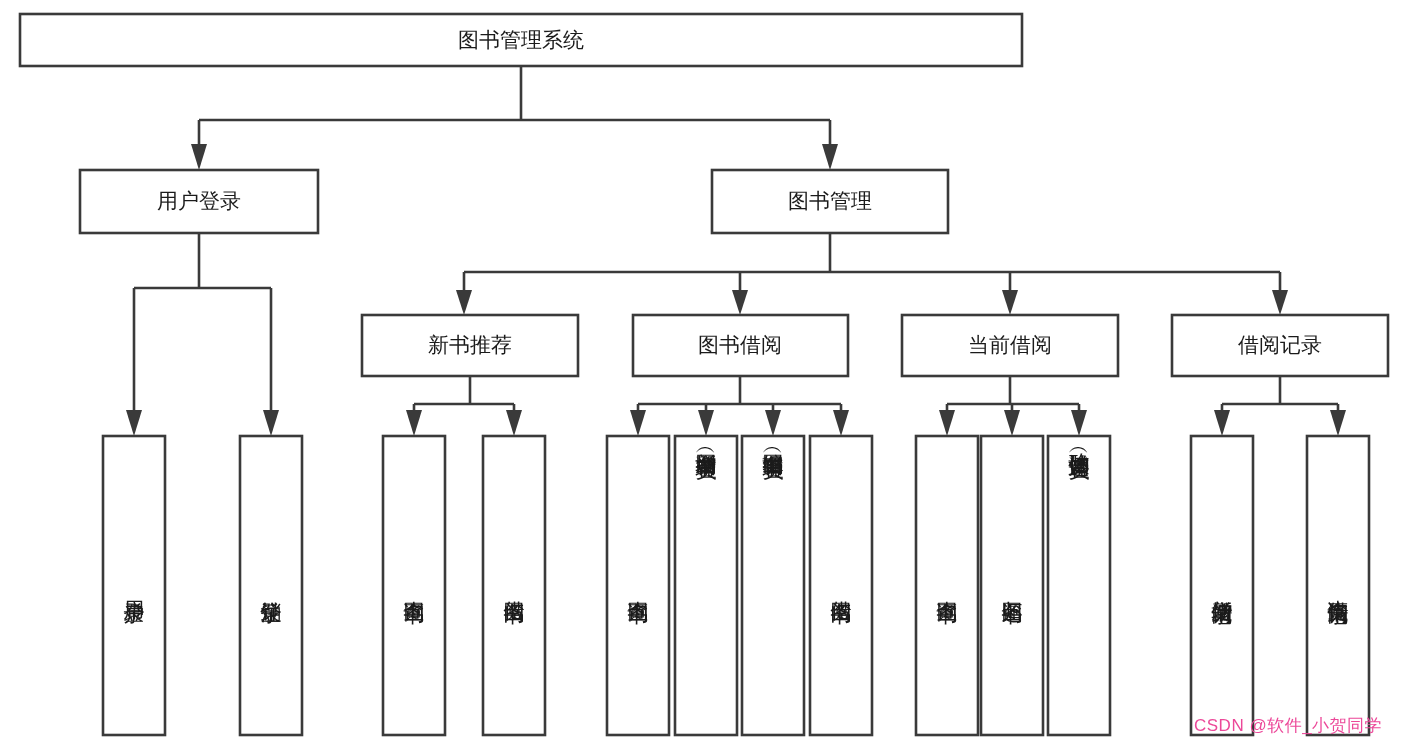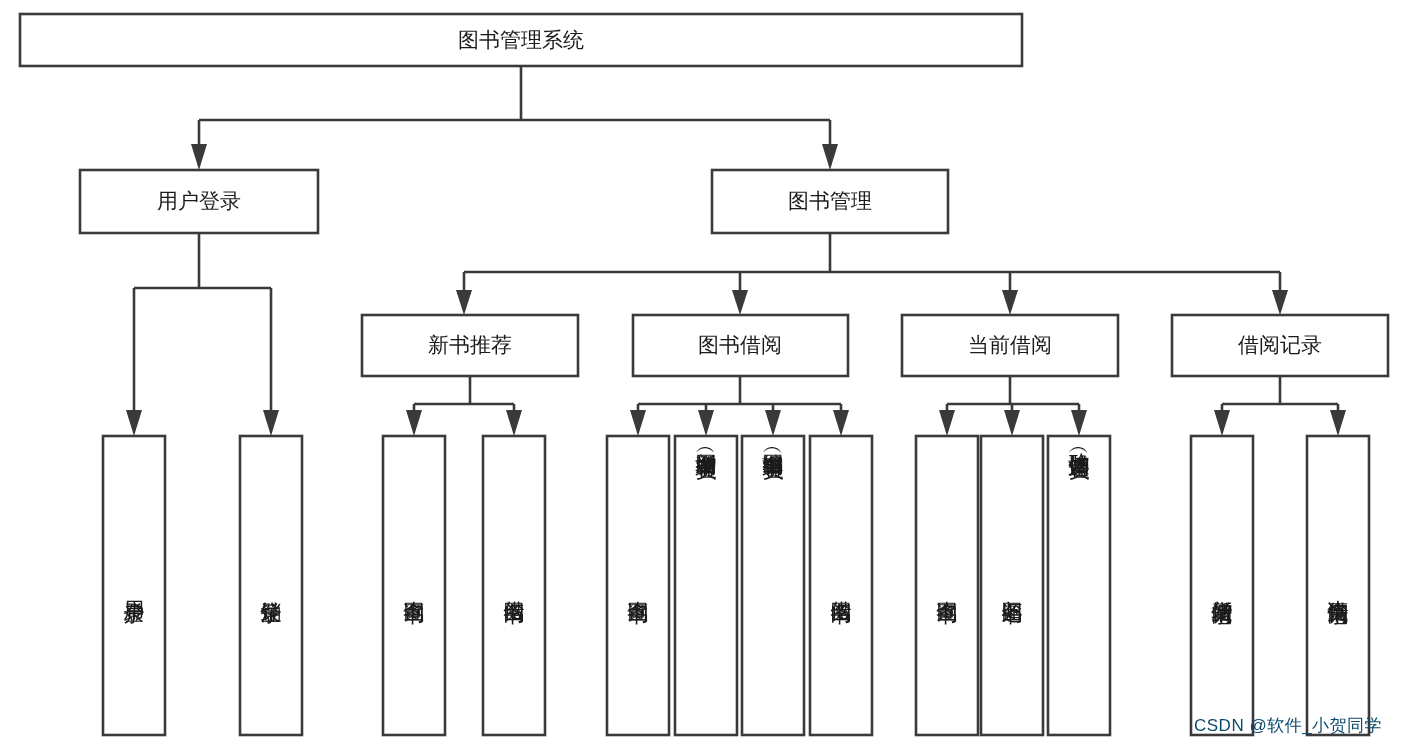--- a/index.html
+++ b/index.html
@@ -63,21 +63,21 @@
     line-height: 1.05;
     color: #1b1b1b;
     letter-spacing: 1px;
     white-space: nowrap;
     text-align: center;
   }
   .watermark {
     position: absolute;
     font-family: "Liberation Sans", "DejaVu Sans", sans-serif;
     font-size: 17px;
-    color: #0c4a6e;
+    color: #ec4899;
     white-space: nowrap;
     letter-spacing: 0.5px;
   }
 </style>
 </head>
 <body>
 
 <div id="diagram-root">
 
   <svg id="flow-svg" viewBox="0 0 1405 747">

